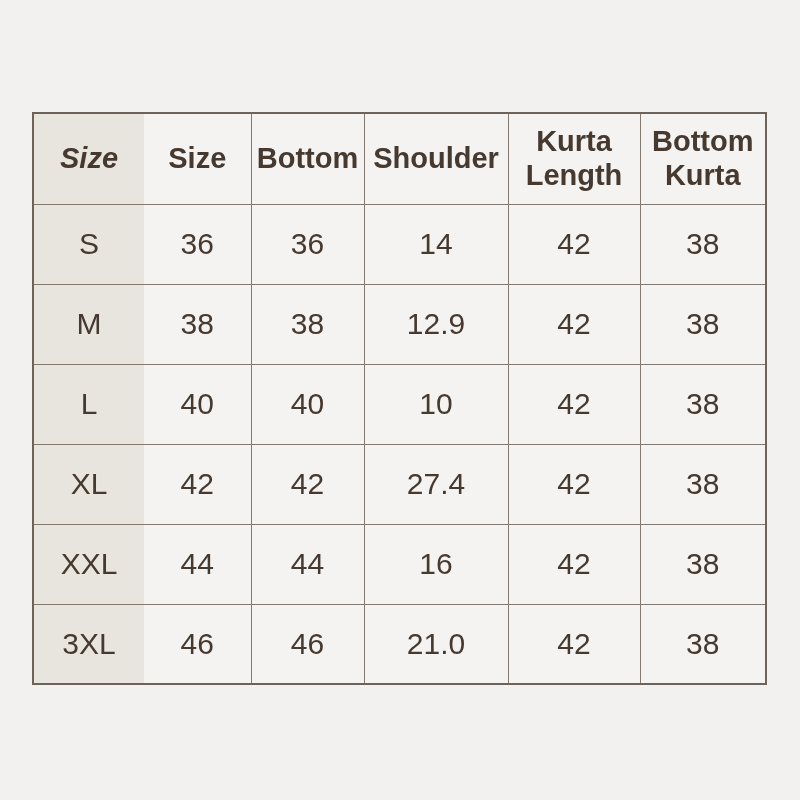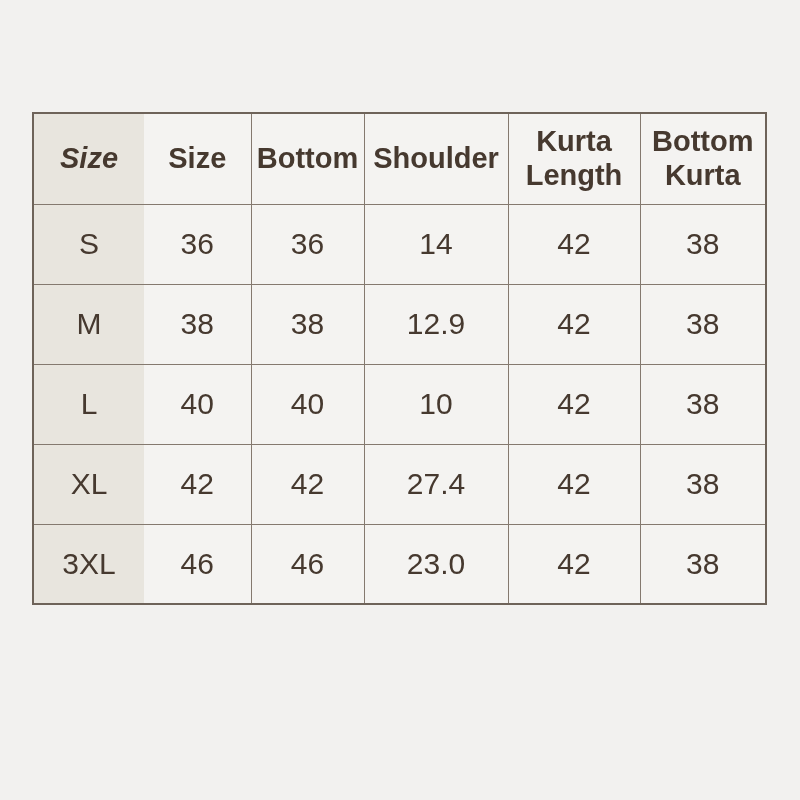--- a/index.html
+++ b/index.html
@@ -108,22 +108,30 @@
         </tr>
         <tr>
           <th class="size-col">XL</th>
           <td>42</td>
           <td>42</td>
           <td>27.4</td>
           <td>42</td>
           <td>38</td>
         </tr>
         <tr>
+          <th class="size-col">XXL</th>
+          <td>44</td>
+          <td>44</td>
+          <td>16</td>
+          <td>42</td>
+          <td>38</td>
+        </tr>
+        <tr>
           <th class="size-col">3XL</th>
           <td>46</td>
           <td>46</td>
-          <td>23.0</td>
+          <td>21.0</td>
           <td>42</td>
           <td>38</td>
         </tr>
       </tbody>
   </table>
 </div>
 
 </body></html>

